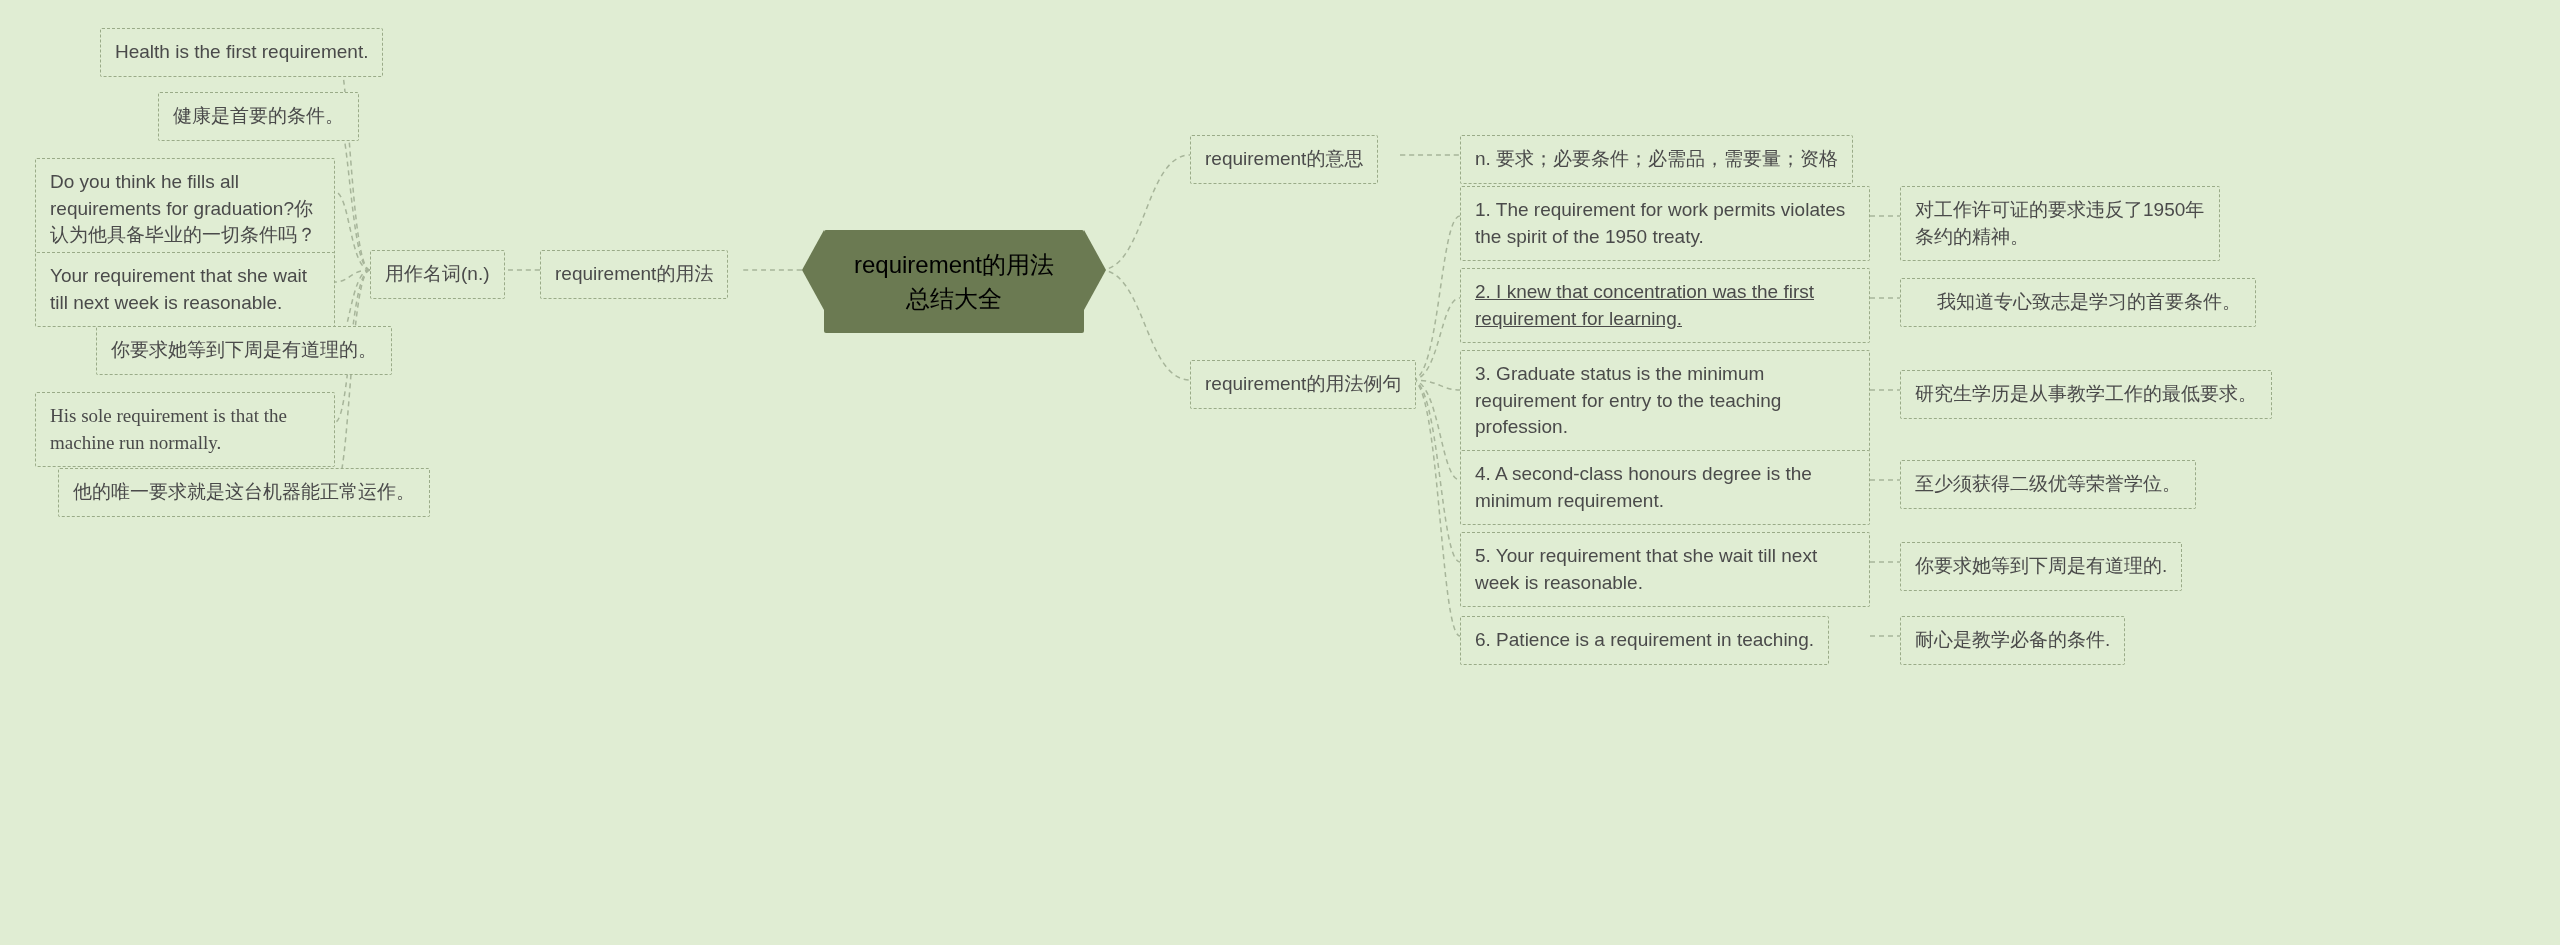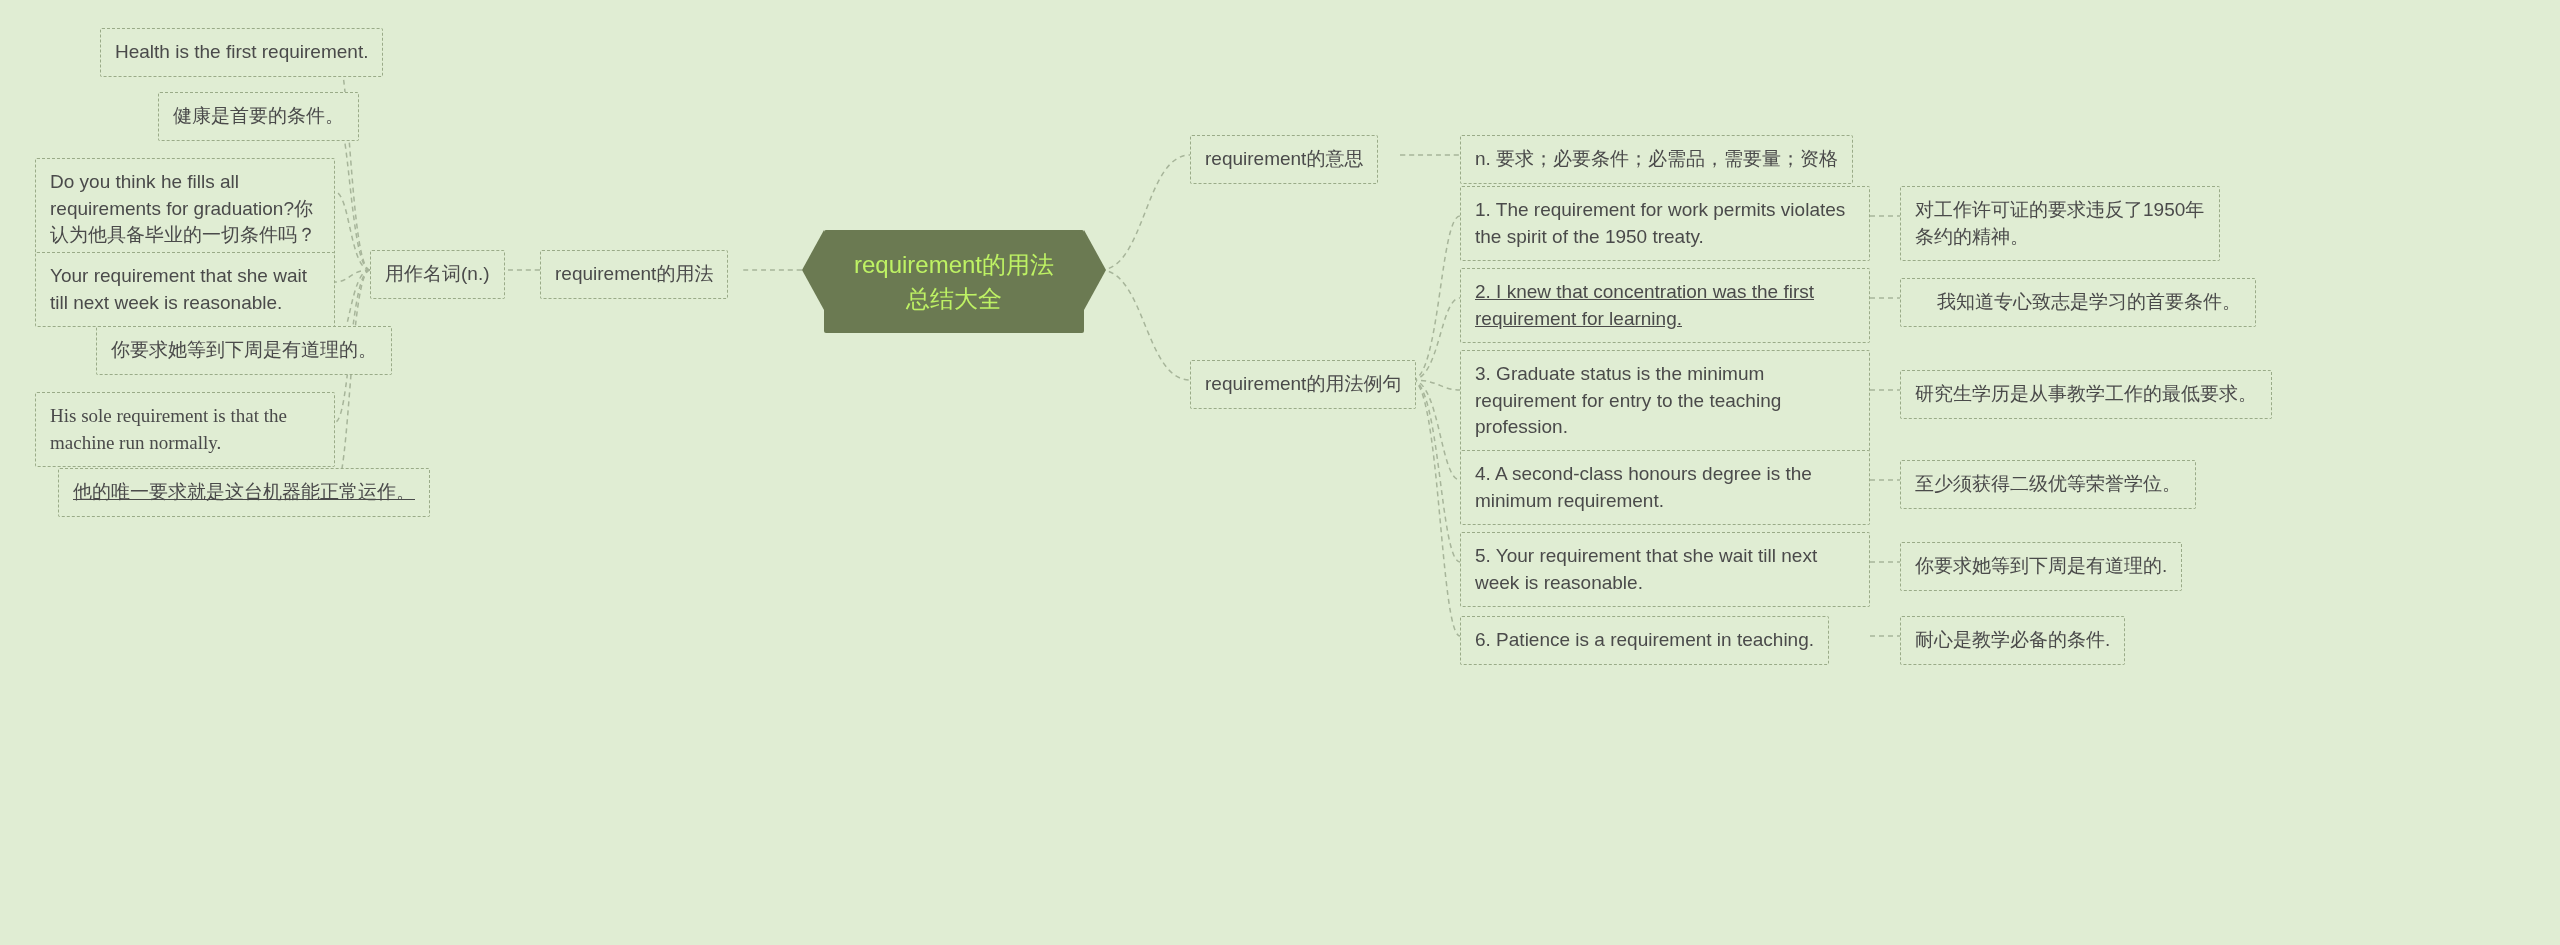--- a/index.html
+++ b/index.html
@@ -23,21 +23,21 @@
     background: #e0edd3;
     color: #4a4a4a;
     font-size: 19px;
     line-height: 1.4;
     padding: 10px 14px;
     border-radius: 2px;
   }
   .root {
     position: absolute;
     background: #6b7a52;
-    color: #bef264;
+    color: #000000;
     font-size: 24px;
     text-align: center;
     padding: 18px 28px;
     border-radius: 2px;
     line-height: 1.4;
   }
   .root::before,
   .root::after {
     content: "";
     position: absolute;
@@ -132,21 +132,21 @@
   </div>
   <div class="node" style="left:35px; top:252px; width:300px;">
     <span>Your requirement that she wait till next week is reasonable.</span>
   </div>
   <div class="node" style="left:96px; top:326px;">
     <span>你要求她等到下周是有道理的。</span>
   </div>
   <div class="node" style="left:35px; top:392px; width:300px;font-family:Liberation Serif, serif;">
     <span>His sole requirement is that the machine run normally.</span>
   </div>
-  <div class="node" style="left:58px; top:468px;text-decoration:underline;">
+  <div class="node" style="left:58px; top:468px;">
     <span>他的唯一要求就是这台机器能正常运作。</span>
   </div>
 
   <div class="node" style="left:1190px; top:135px;">
     <span>requirement的意思</span>
   </div>
   <div class="node" style="left:1190px; top:360px;">
     <span>requirement的用法例句</span>
   </div>
 

